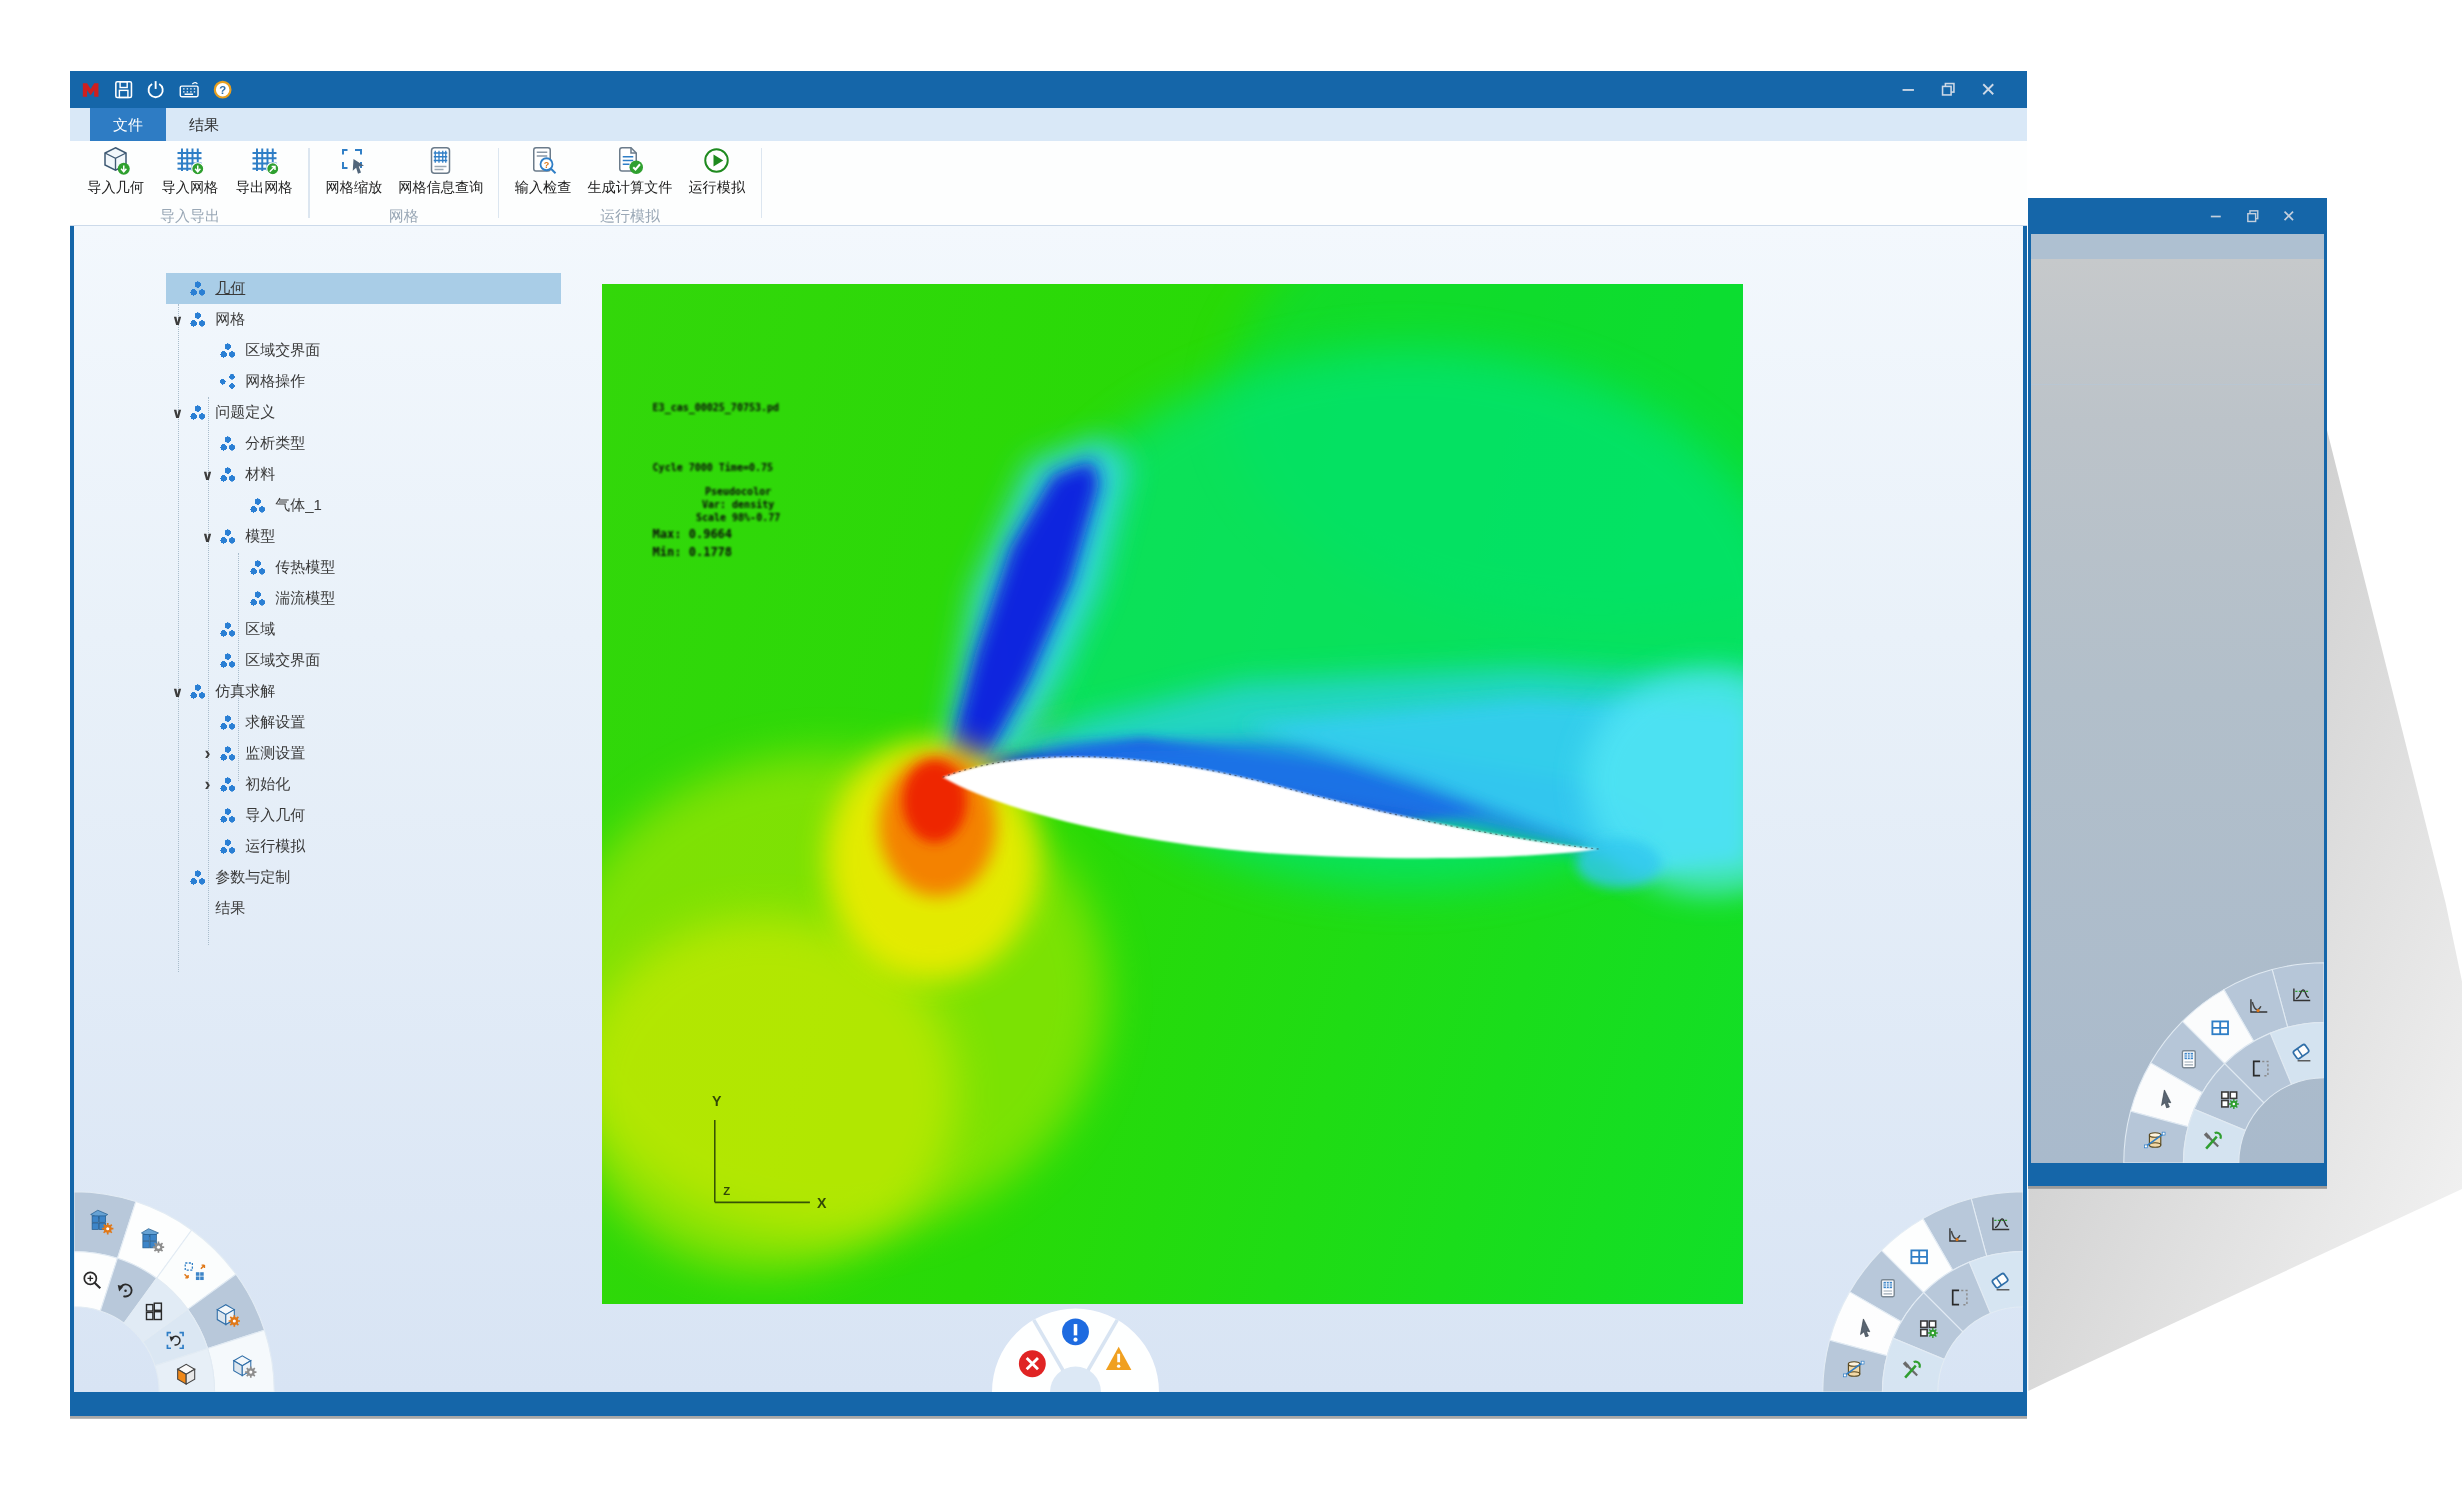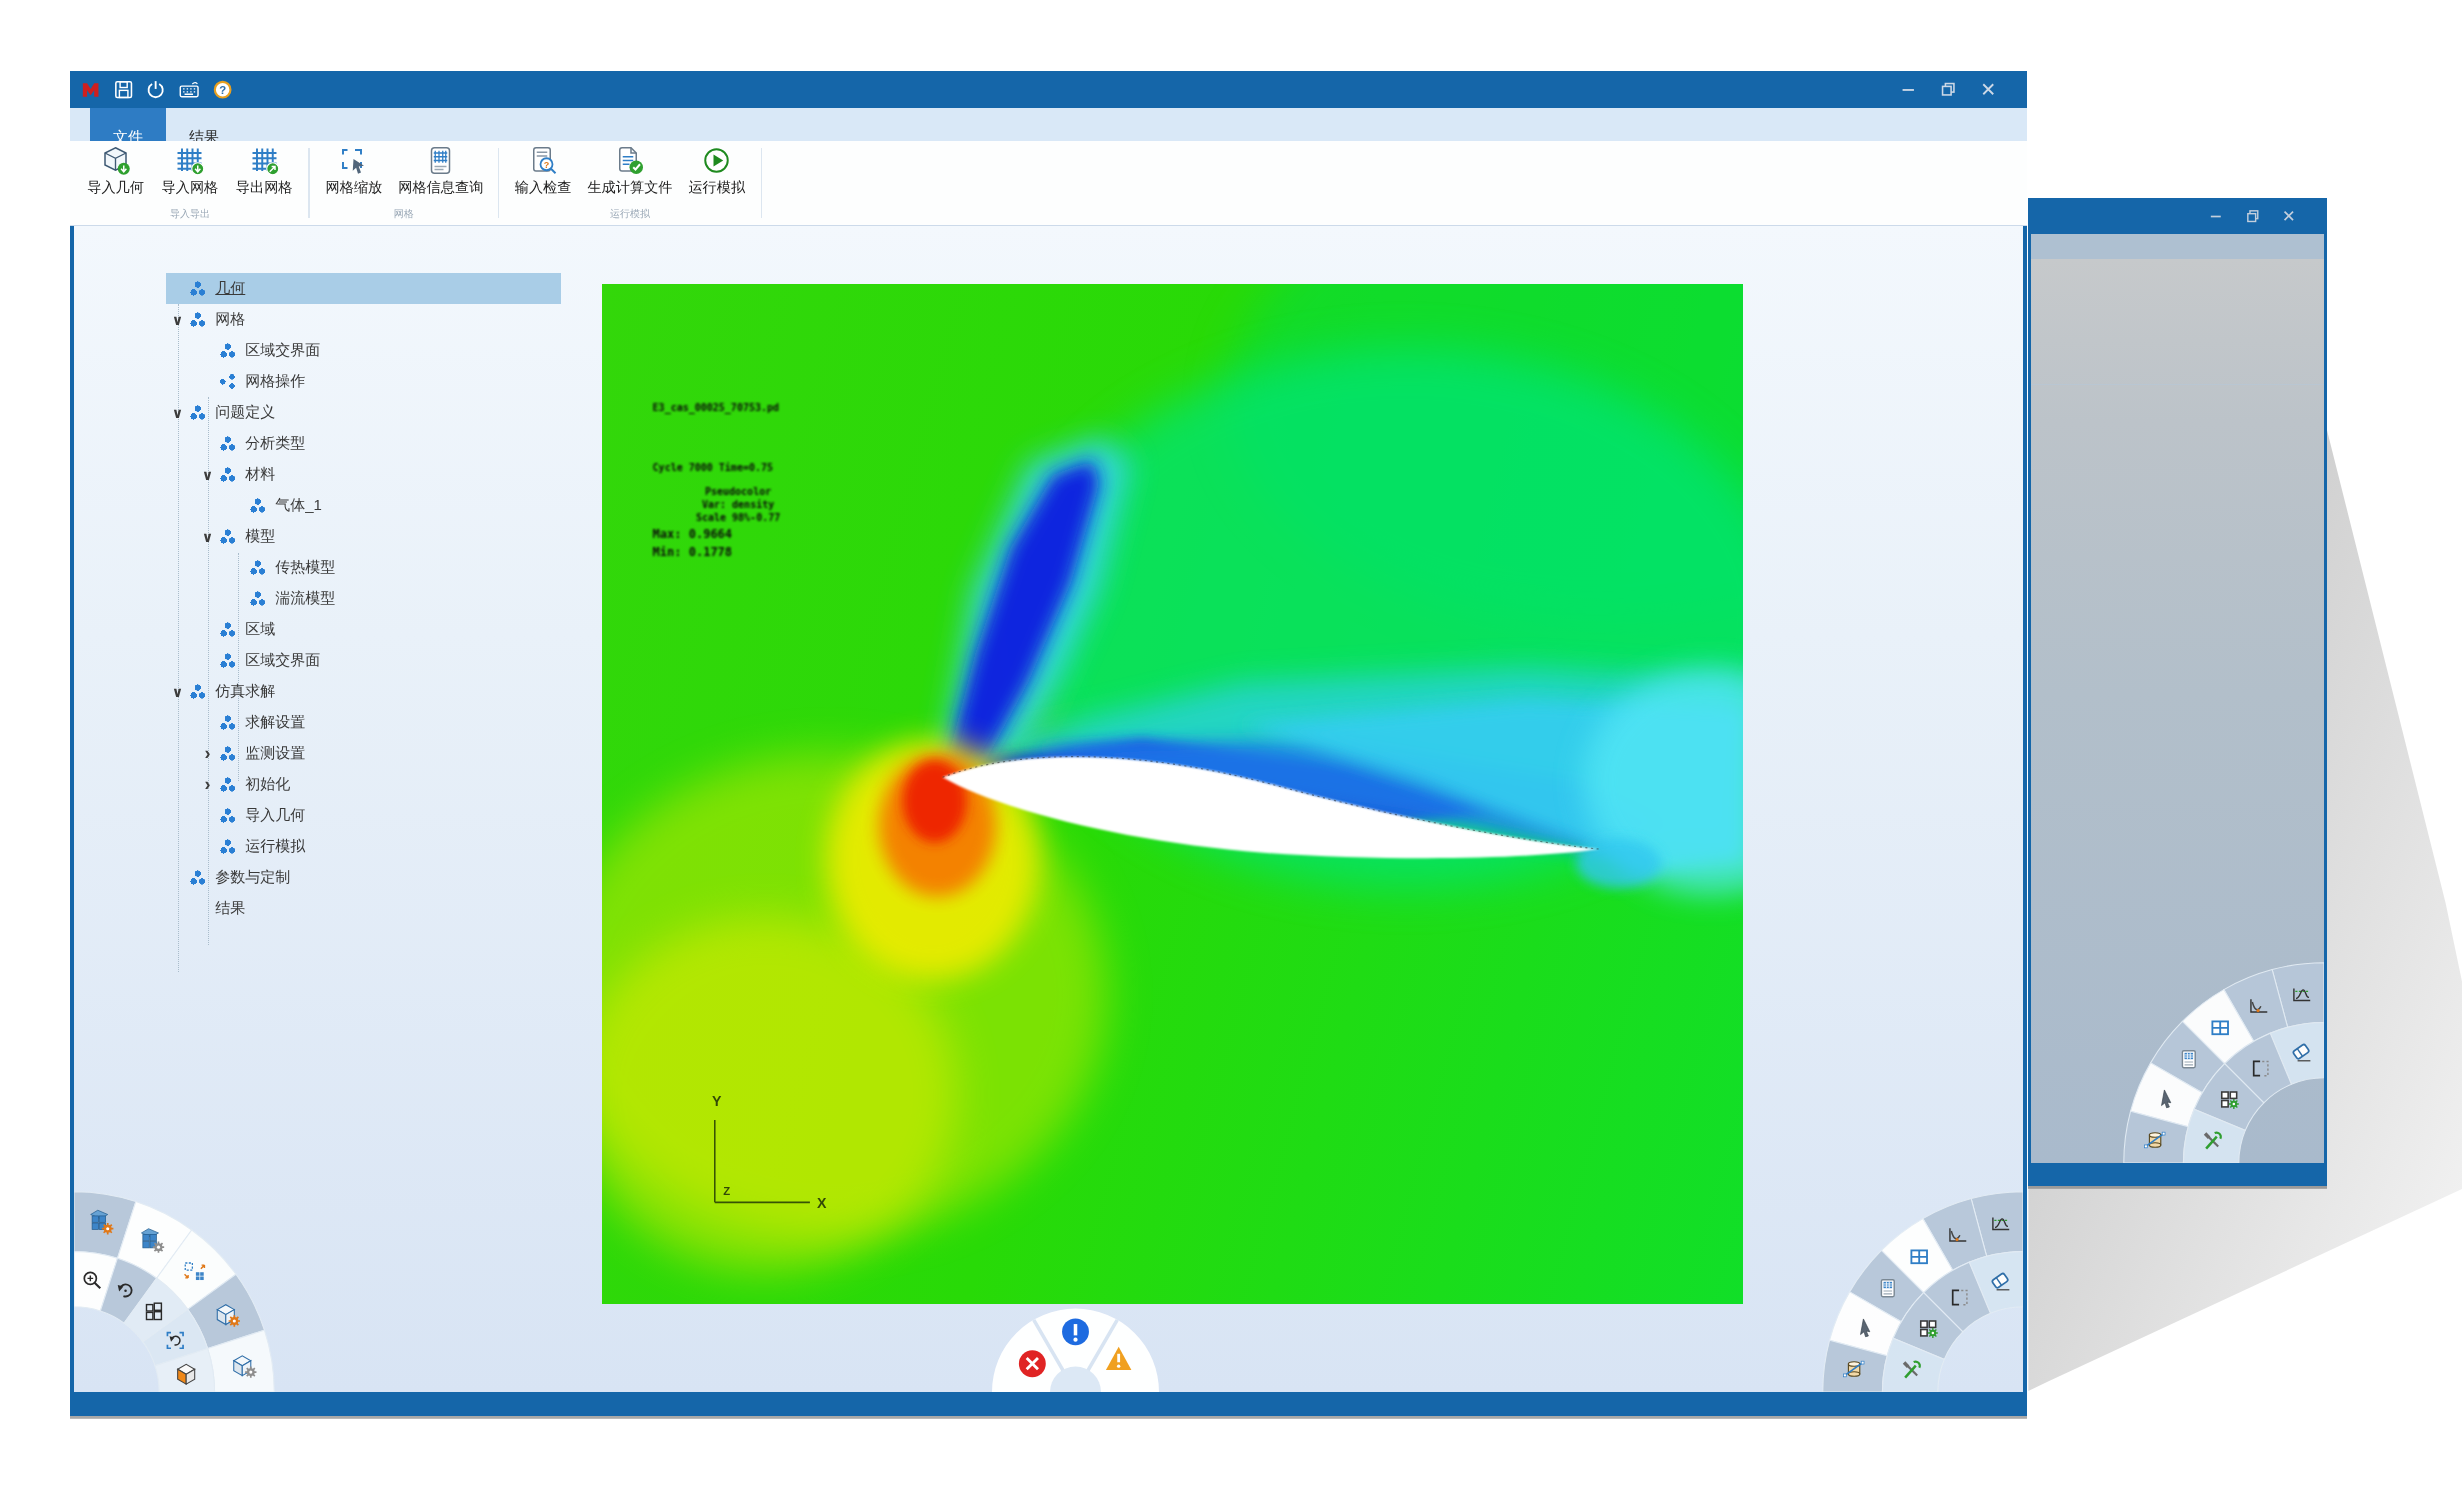--- a/index.html
+++ b/index.html
@@ -12,31 +12,31 @@
   #second-win{left:2028px;top:198px;width:299px;height:988px;z-index:2;box-shadow:0 2.8px 0 #9a9a9a;}
   .side{position:absolute;top:0;bottom:0;width:3.6px;background:#1566a9;}
   .side.l{left:0}.side.r{right:0}
   .titlebar{position:absolute;top:0;left:0;right:0;height:37px;background:#1566a9;display:flex;align-items:center;}
   .tb-icons{display:flex;align-items:center;gap:11.4px;padding-left:10px;}
   .tb-icons svg{display:block}
   .tb-controls{margin-left:auto;display:flex;align-items:center;gap:21.3px;padding-right:30px;}
   .tb-controls svg{display:block}
   
   .tabstrip{position:absolute;top:37px;left:0;right:0;height:33px;background:#d9e8f7;display:flex;padding-left:20px;}
-  .tab{height:33px;line-height:33px;padding:12px 23px;font-size:15px;color:#2b2b2b;}
+  .tab{height:33px;line-height:33px;padding:0 23px;font-size:15px;color:#2b2b2b;}
   .tab.active{background:#2e7cc4;color:#ffffff;}
   
   .ribbon{position:absolute;top:70px;left:0;right:0;height:85px;background:#fdfefe;border-bottom:0.7px solid #ccdaea;
     display:flex;align-items:stretch;padding-left:8.5px;box-sizing:border-box;}
   .rgroup{display:flex;flex-direction:column;padding:1.4px 2.8px 0;}
   .rbtns{display:flex;gap:5.7px;height:65px;}
   .rbtn{display:flex;flex-direction:column;align-items:center;min-width:60px;padding:1.4px 4.3px;}
   .rbtn svg{width:33px;height:33px;}
   .rbtn .lbl{font-size:14.2px;color:#222;margin-top:1.4px;white-space:nowrap;}
-  .glabel{text-align:center;font-size:10px;color:#9aa8b6;height:17px;}
+  .glabel{text-align:center;font-size:15px;color:#9aa8b6;height:17px;}
   .rsep{width:1.4px;background:#dce6f0;margin:7.1px 7.1px;}
   
   .content{position:absolute;top:155px;bottom:24px;left:3.6px;right:3.6px;overflow:hidden;
     background:linear-gradient(180deg,#f3f8fd 0%,#e9f1f9 35%,#d8e4f4 100%);}
   .bottombar{position:absolute;bottom:0;left:0;right:0;height:24px;background:#1566a9;}
   
   #tree{position:absolute;left:0;top:47px;width:498px;z-index:5;}
   .trow{display:flex;align-items:center;height:31px;margin-left:92px;width:395px;font-size:15px;color:#3a3a3a;box-sizing:border-box;}
   .trow.lvl1{padding-left:30px}.trow.lvl2{padding-left:60px}
   .trow.selected{background:#a9cde7;text-decoration:underline;}

